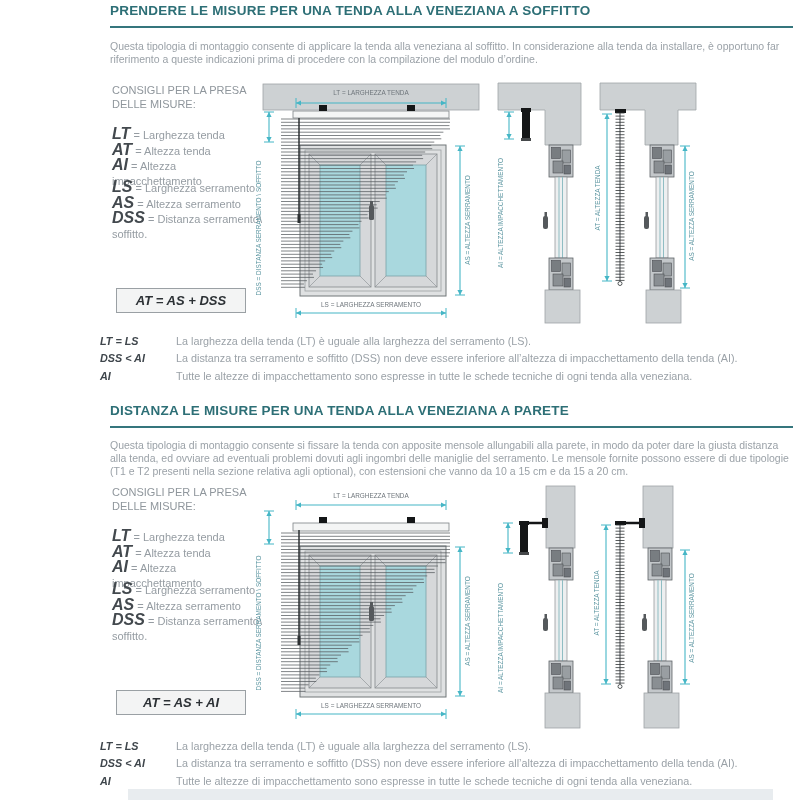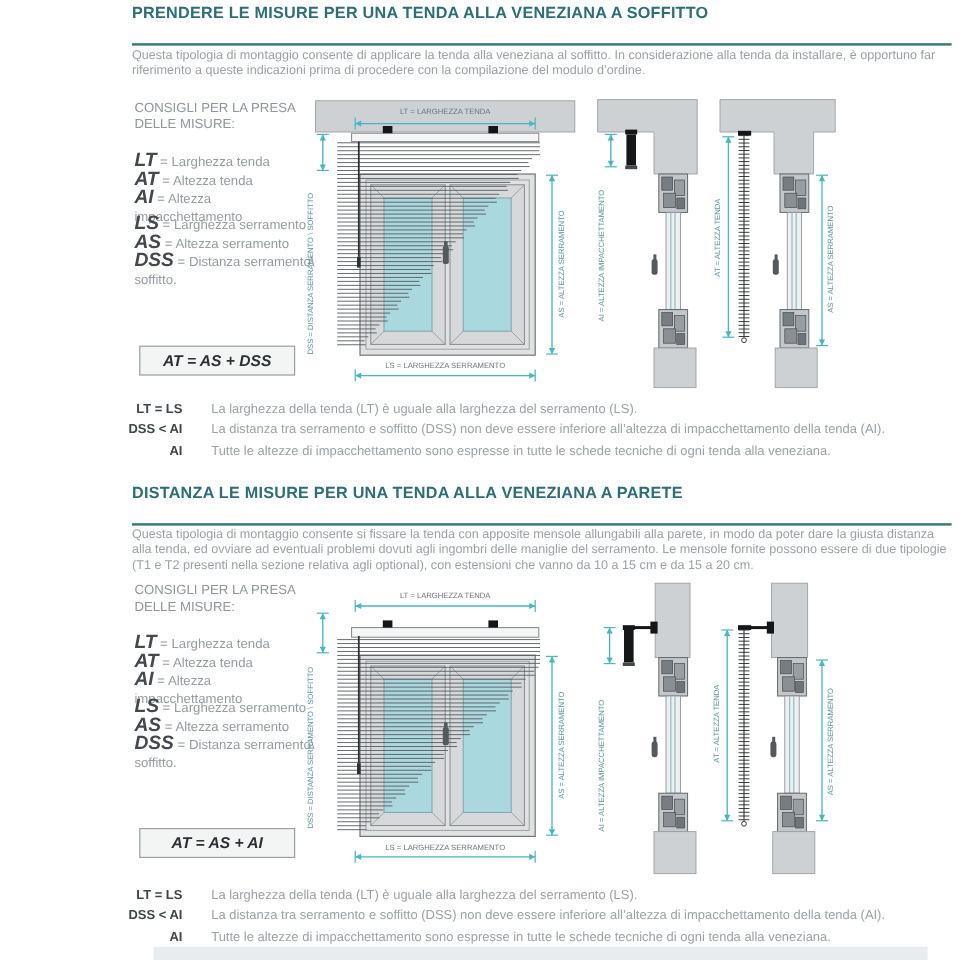--- a/index.html
+++ b/index.html
@@ -1,29 +1,29 @@
 <!DOCTYPE html>
 <html><head>
 <meta charset="utf-8">
 <style>
   html,body{margin:0;padding:0;background:#fff;}
   .page{position:relative;width:800px;height:800px;background:#ffffff;overflow:hidden;
         font-family:"Liberation Sans",sans-serif;}
   .abs{position:absolute;}
   .sec-title{font-size:13.5px;font-weight:700;color:#2d6f76;letter-spacing:.2px;
-             border-bottom:2px solid #35767d;padding-bottom:18px;width:683px;}
+             border-bottom:2px solid #35767d;padding-bottom:8px;width:683px;}
   .intro{font-size:10.5px;line-height:13.2px;color:#9ba2a8;width:680px;margin-top:12px;}
   .advice{font-size:11px;line-height:14px;color:#8f969c;width:140px;}
   .legend{font-size:11px;line-height:14.5px;color:#959ca2;width:150px;}
   .legend b{font-style:italic;color:#43494e;font-size:16px;}
   .formula{width:128px;height:23px;border:1px solid #9aa0a4;background:#f3f4f4;
            display:flex;align-items:center;justify-content:center;
            font-size:13px;font-weight:700;font-style:italic;color:#2c3135;}
   .note-row{display:flex;font-size:10.8px;line-height:13px;white-space:nowrap;}
-  .note-lab{width:52px;text-align:right;font-weight:700;color:#3f464c;flex:0 0 52px;}
+  .note-lab{width:52px;font-weight:700;font-style:italic;color:#3f464c;flex:0 0 52px;}
   .note-txt{margin-left:24px;color:#9ba2a8;}
   .strip{background:#e8ecef;}
   svg{position:absolute;overflow:visible;}
   svg text{font-family:"Liberation Sans",sans-serif;}
   .dlab{font-size:6.4px;fill:#6e757b;}
   .dvert{font-size:6.4px;fill:#5b95a0;}
   .grayf{fill:#cdd1d3;stroke:#9fa4a7;stroke-width:0.8;}
   .rail{fill:#f4f5f5;stroke:#7d8286;stroke-width:0.8;}
   .wframe{fill:#dfe1e2;stroke:#717678;stroke-width:1;}
   .winner{fill:none;stroke:#9ba0a3;stroke-width:0.8;}

